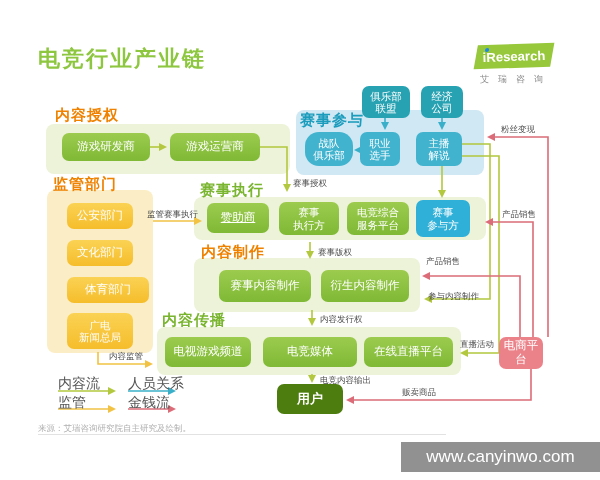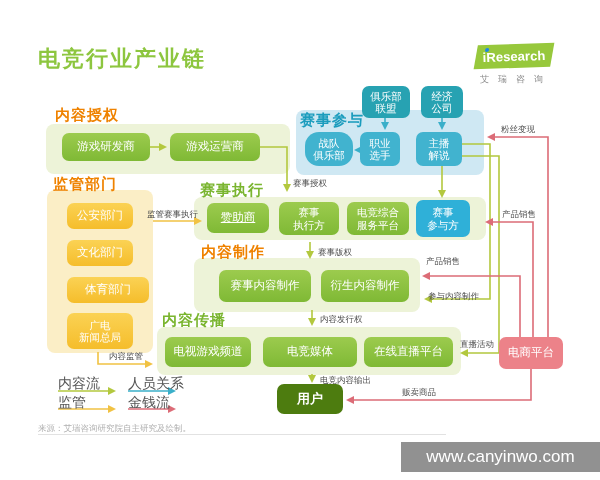--- a/index.html
+++ b/index.html
@@ -139,21 +139,21 @@
 参与方</div>
 
   <div class="node g" style="left:219px;top:270px;width:92px;height:32px;">赛事内容制作</div>
   <div class="node g" style="left:321px;top:270px;width:88px;height:32px;">衍生内容制作</div>
 
   <div class="node g" style="left:165px;top:337px;width:86px;height:30px;">电视游戏频道</div>
   <div class="node g" style="left:263px;top:337px;width:94px;height:30px;">电竞媒体</div>
   <div class="node g" style="left:364px;top:337px;width:89px;height:30px;">在线直播平台</div>
 
   <div class="node usergreen" style="left:277px;top:384px;width:66px;height:30px;">用户</div>
-  <div class="node pink" style="left:499px;top:337px;width:64px;height:32px;">电商平台</div>
+  <div class="node pink" style="left:499px;top:337px;width:44px;height:32px;">电商平台</div>
 
   <div class="flabel" style="left:293px;top:178px;">赛事授权</div>
   <div class="flabel" style="left:318px;top:247px;">赛事版权</div>
   <div class="flabel" style="left:320px;top:314px;">内容发行权</div>
   <div class="flabel" style="left:320px;top:375px;">电竞内容输出</div>
   <div class="flabel" style="left:147px;top:209px;">监管赛事执行</div>
   <div class="flabel" style="left:109px;top:351px;">内容监管</div>
   <div class="flabel" style="left:501px;top:124px;">粉丝变现</div>
   <div class="flabel" style="left:502px;top:209px;">产品销售</div>
   <div class="flabel" style="left:426px;top:256px;">产品销售</div>

